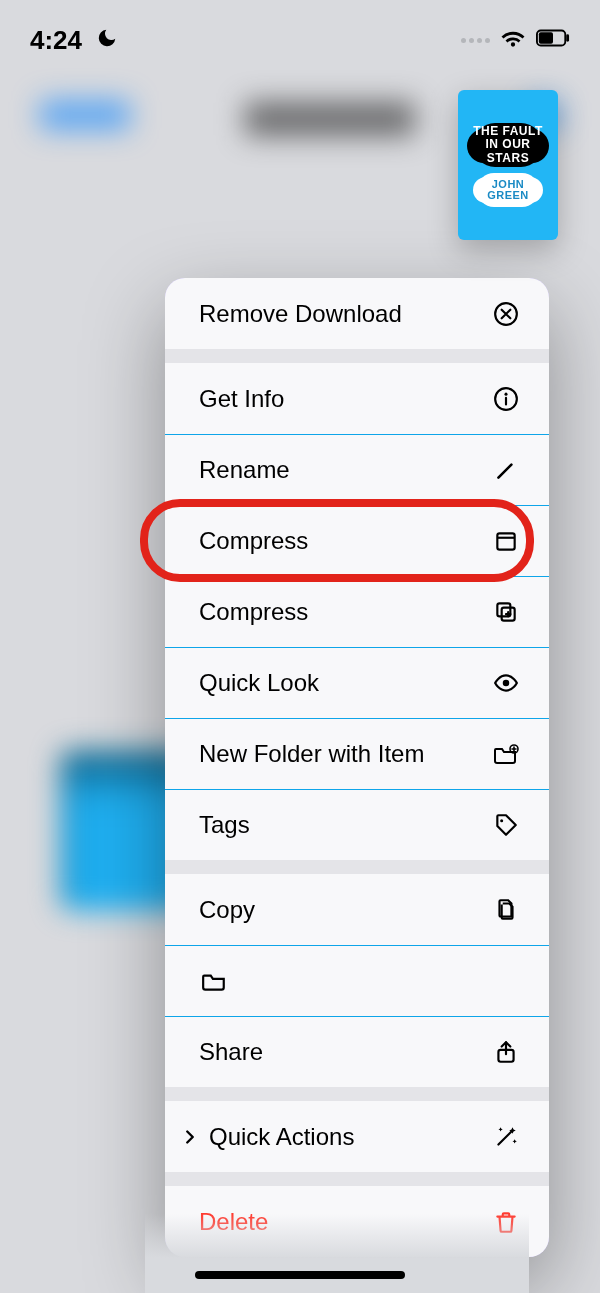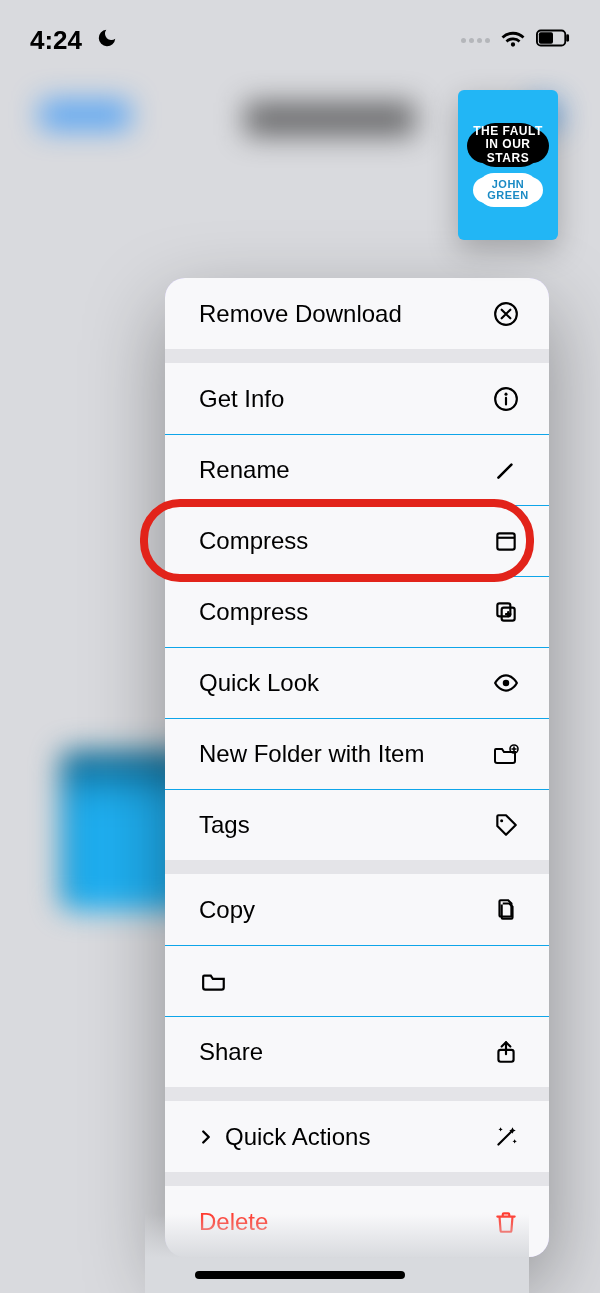--- a/index.html
+++ b/index.html
@@ -133,21 +133,21 @@
   }
   .section-gap {
     height: 14px;
     background: #e4e4e8;
   }
   .menu .label { flex: 1; text-align: left; }
   .menu .ico { width: 30px; height: 30px; display:flex; align-items:center; justify-content:center; }
   .menu svg { width: 26px; height: 26px; }
   .menu-item.qa .label { font-size: 24px; }
   .menu-item.qa .chev { width:22px; display:inline-flex; margin-right:8px; margin-left:-10px;}
-  .menu-item.qa { padding-left:40px; }
+  .menu-item.qa { padding-left:24px; }
 
   
   .ring {
     position: absolute;
     left: 140px;
     top: 499px;
     width: 394px;
     height: 83px;
     border: 8px solid #e2231a;
     border-radius: 40px;

